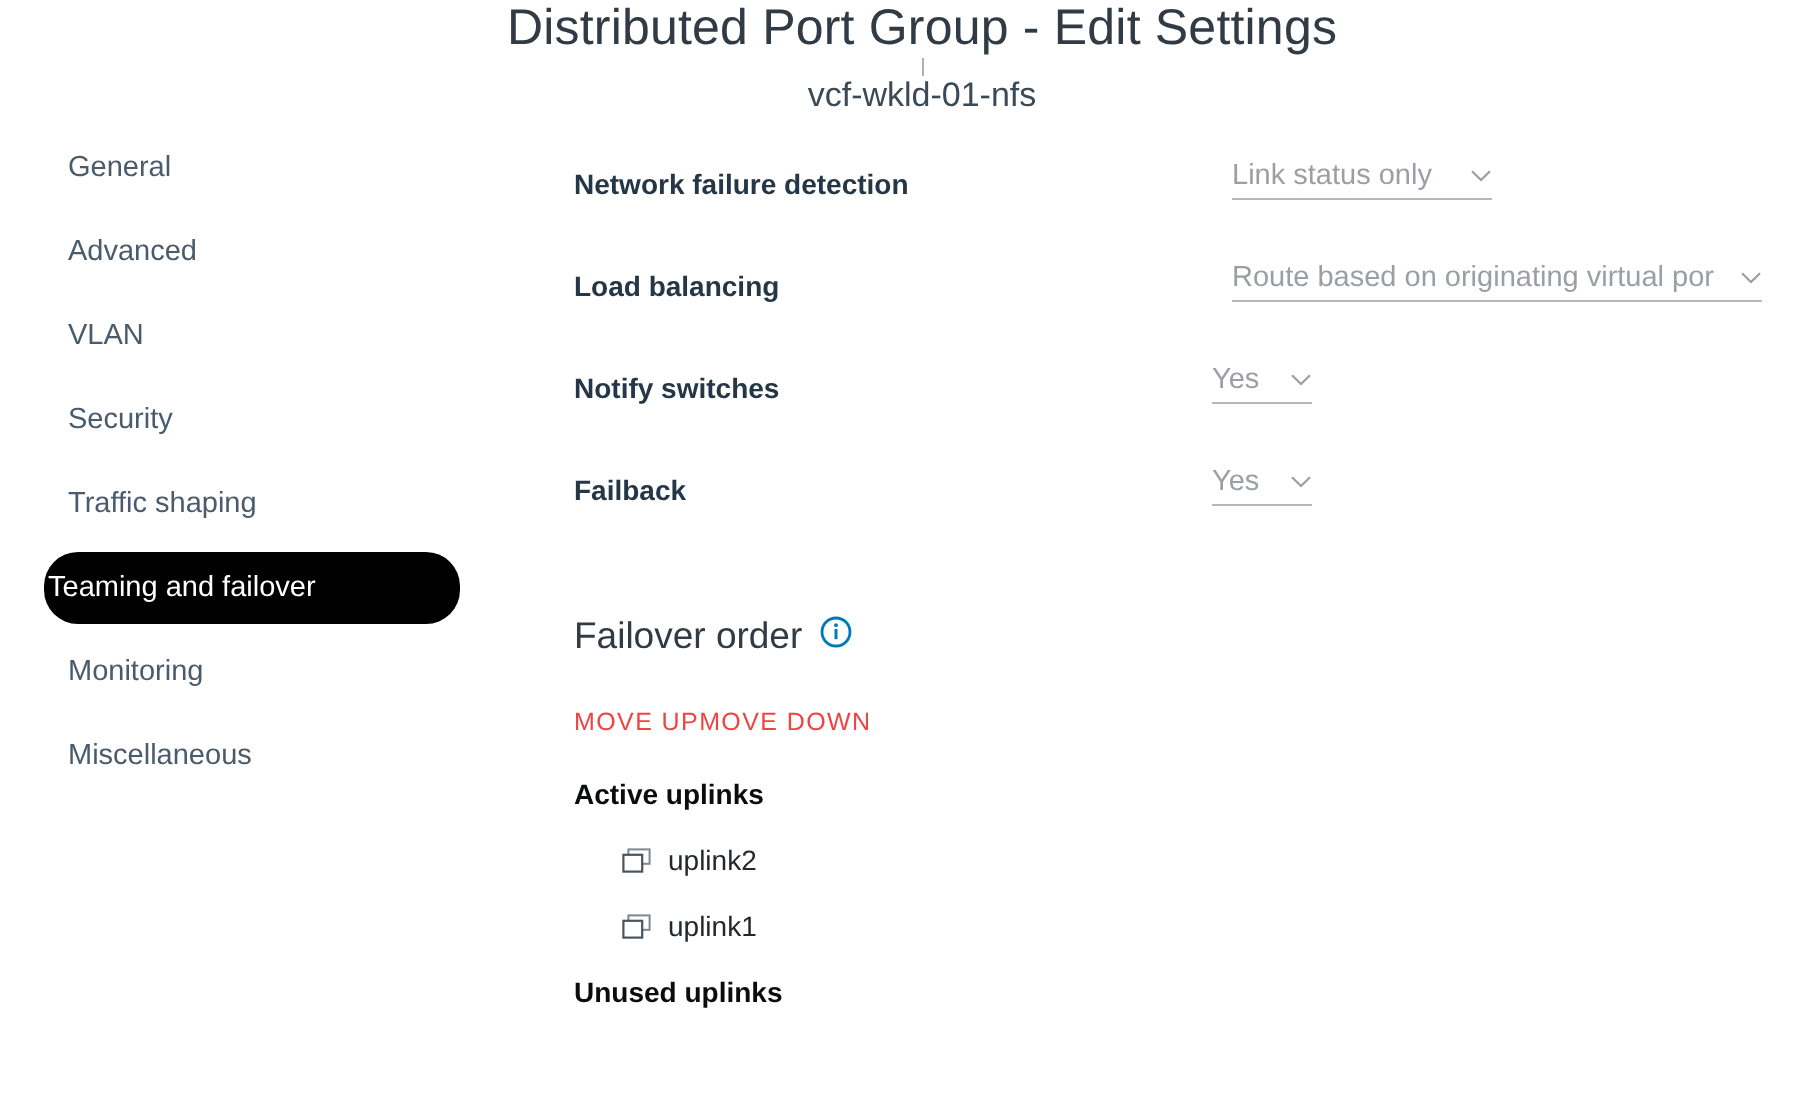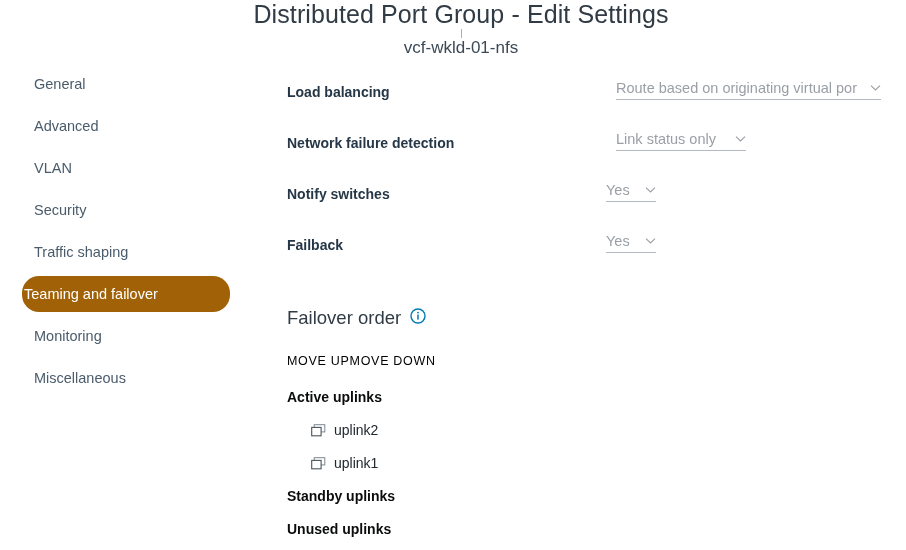--- a/index.html
+++ b/index.html
@@ -60,21 +60,21 @@
     display: flex;
     align-items: center;
     padding-left: 34px;
     box-sizing: border-box;
     font-size: 14.5px;
     color: #4a5b6b;
     margin-bottom: 6px;
     cursor: pointer;
   }
   .nav-item.selected {
-    background: #a16207;
+    background: #000000;
     color: #ffffff;
     width: 208px;
     margin-left: 22px;
     padding-left: 2px;
     border-radius: 17px;
   }
 
   
   .main {
     position: absolute;
@@ -144,21 +144,21 @@
   }
   .move-bar {
     margin-top: 22px;
     display: flex;
     align-items: center;
     height: 18px;
   }
   .move-btn {
     font-size: 12.5px;
     letter-spacing: 0.7px;
-    color: #000000;
+    color: #ef4444;
     cursor: default;
     white-space: nowrap;
   }
   .move-btn + .move-btn { }
 
   .uplink-list { margin-top: 16px; }
   .group-label {
     font-size: 14px;
     font-weight: bold;
     color: #0b0c0d;
@@ -217,32 +217,32 @@
     <div class="nav-item">
       <span>Monitoring</span>
     </div>
     <div class="nav-item">
       <span>Miscellaneous</span>
     </div>
   </div>
 
 <div class="main" id="form-area">
     <div class="form-row">
+      <div class="form-label">Network failure detection</div>
+      <div class="select-wrap sel-mid">
+        <span class="sel-text">Link status only</span>
+        <svg class="chev" width="11" height="8" viewBox="0 0 11 8">
+          <path d="M1 1.6 L5.5 6 L10 1.6" fill="none" stroke="#9a9fa5" stroke-width="1.1"></path>
+        </svg>
+      </div>
+    </div>
+    <div class="form-row">
       <div class="form-label">Load balancing</div>
       <div class="select-wrap sel-wide">
         <span class="sel-text">Route based on originating virtual por</span>
-        <svg class="chev" width="11" height="8" viewBox="0 0 11 8">
-          <path d="M1 1.6 L5.5 6 L10 1.6" fill="none" stroke="#9a9fa5" stroke-width="1.1"></path>
-        </svg>
-      </div>
-    </div>
-    <div class="form-row">
-      <div class="form-label">Network failure detection</div>
-      <div class="select-wrap sel-mid">
-        <span class="sel-text">Link status only</span>
         <svg class="chev" width="11" height="8" viewBox="0 0 11 8">
           <path d="M1 1.6 L5.5 6 L10 1.6" fill="none" stroke="#9a9fa5" stroke-width="1.1"></path>
         </svg>
       </div>
     </div>
     <div class="form-row">
       <div class="form-label">Notify switches</div>
       <div class="select-wrap sel-small">
         <span class="sel-text">Yes</span>
         <svg class="chev" width="11" height="8" viewBox="0 0 11 8">
@@ -287,16 +287,15 @@
         </svg>
         <span class="uplink-name">uplink2</span>
       </div>
       <div class="uplink-row">
         <svg class="uplink-icon" width="15" height="13" viewBox="0 0 15 13">
           <rect x="3.2" y="0.7" width="10.6" height="7.2" fill="#ffffff" stroke="#7d8790" stroke-width="1"></rect>
           <rect x="0.7" y="3.4" width="9.4" height="8.4" fill="#ffffff" stroke="#4a545c" stroke-width="1.1"></rect>
         </svg>
         <span class="uplink-name">uplink1</span>
       </div>
-      <div class="group-label group-gap">Standby uplinks</div>
       <div class="group-label group-gap">Unused uplinks</div>
     </div>
 </div>
 
 </body></html>

